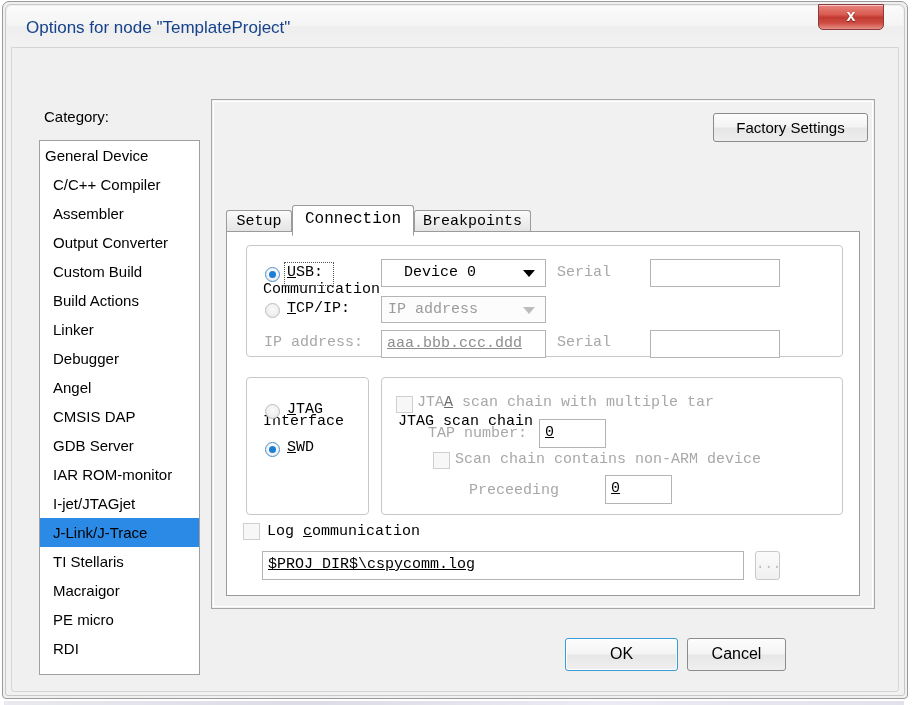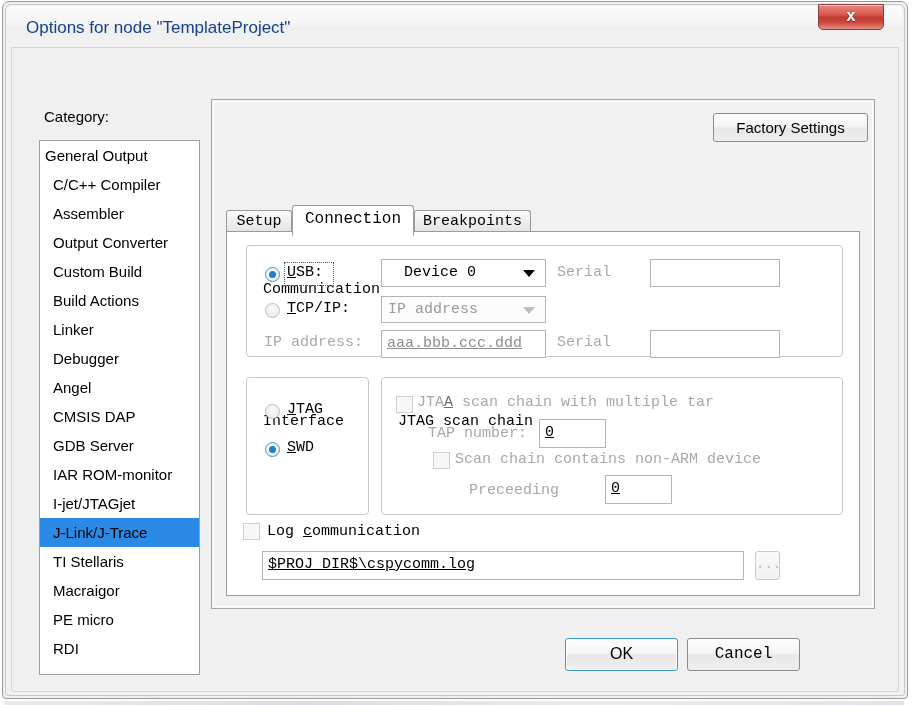--- a/index.html
+++ b/index.html
@@ -337,21 +337,21 @@
     color: #000;
     text-align: center;
     box-sizing: border-box;
     cursor: pointer;
   }
   .btn.default {
     border: 1px solid #3c9ad6;
     box-shadow: inset 0 0 0 1px #ffffff;
   }
   .btn-ok     { left: 565px; top: 638px; width: 113px; height: 33px; line-height: 30px; }
-  .btn-cancel { left: 687px; top: 638px; width: 113px; height: 33px; line-height: 30px; font-family: Liberation Mono, monospace; }
+  .btn-cancel { left: 687px; top: 638px; width: 99px; height: 33px; line-height: 30px; }
 
   .bottom-strip {
     position: absolute;
     left: 4px; bottom: 0px;
     width: 900px; height: 4px;
     background: linear-gradient(to right,#e9e9ef,#dcdce6,#eceaf2,#e2e2ec);
   }
 </style>
 </head>
 <body>
@@ -365,21 +365,21 @@
     <div class="title-text">Options for node "TemplateProject"</div>
   </div>
   <div class="close-btn">
     <div class="x">x</div>
   </div>
 
   <div class="dialog-body"></div>
 
   <div class="category-label">Category:</div>
   <div class="category-list" id="cat-list">
-      <div class="cat-item">General Output</div>
+      <div class="cat-item">General Device</div>
       <div class="cat-item indent">C/C++ Compiler</div>
       <div class="cat-item indent">Assembler</div>
       <div class="cat-item indent">Output Converter</div>
       <div class="cat-item indent">Custom Build</div>
       <div class="cat-item indent">Build Actions</div>
       <div class="cat-item indent">Linker</div>
       <div class="cat-item indent">Debugger</div>
       <div class="cat-item indent">Angel</div>
       <div class="cat-item indent">CMSIS DAP</div>
       <div class="cat-item indent">GDB Server</div>

